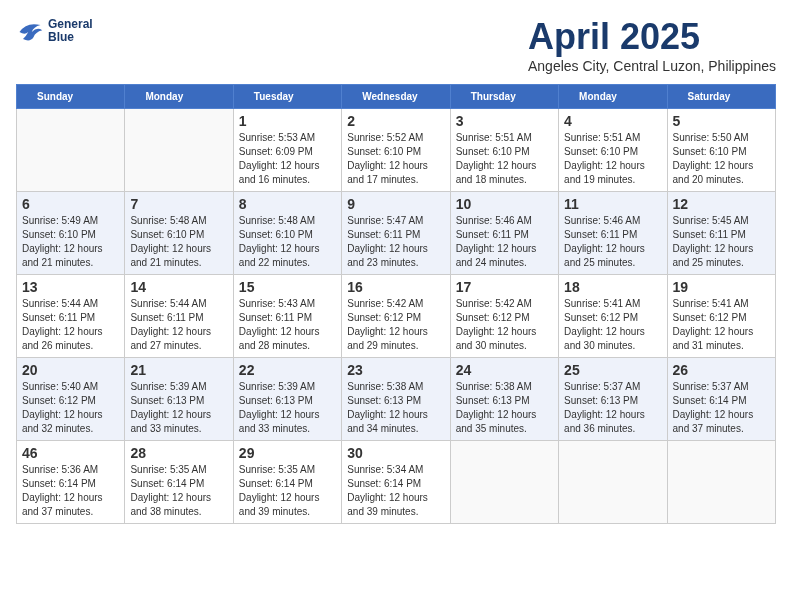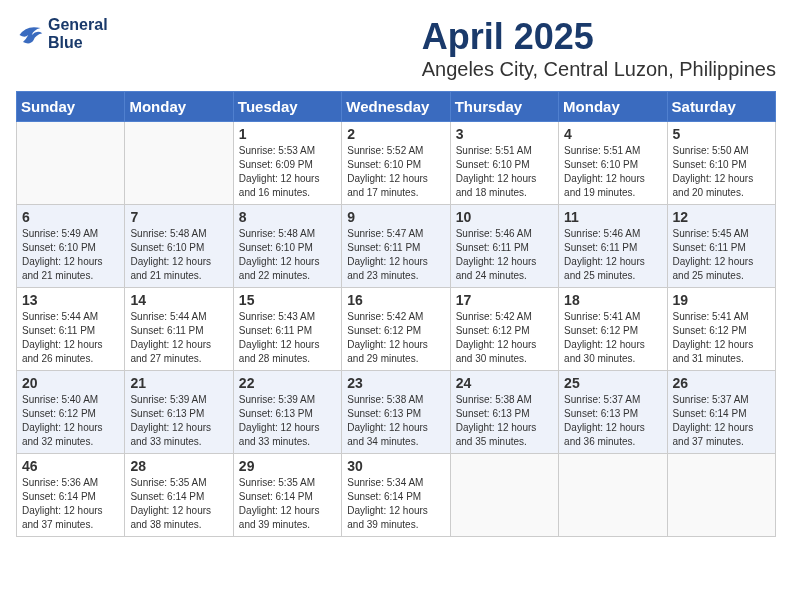--- a/index.html
+++ b/index.html
@@ -15,54 +15,54 @@
       justify-content: space-between;
       align-items: flex-start;
       margin-bottom: 10px;
     }
     .logo {
       display: flex;
       align-items: center;
       gap: 4px;
     }
     .logo-text {
-      font-size: 16px;
+      font-size: 12px;
       font-weight: bold;
       color: #1a3a6b;
       line-height: 1.1;
     }
     .logo-text span {
       display: block;
     }
     .logo-icon {
       width: 28px;
       height: 28px;
       margin-top: 2px;
     }
     .title-area {
     }
     .month-title {
       font-size: 36px;
       font-weight: bold;
       color: #1a3a6b;
     }
     .location-title {
-      font-size: 20px;
+      font-size: 14px;
       color: #333;
     }
     .calendar {
       width: 100%;
       border-collapse: collapse;
       border: 1px solid #ccc;
     }
     .calendar th {
       background-color: #3a6bbf;
       color: #fff;
-      font-size: 15px;
-      padding: 6px 4px;
+      font-size: 10px;
+      padding: 6px 20px;
       text-align: left;
       border: 1px solid #5080cf;
       font-weight: bold;
     }
     .calendar td {
       vertical-align: top;
       border: 1px solid #ccc;
       padding: 4px 5px;
       width: calc(100% / 7);
       min-height: 80px;

